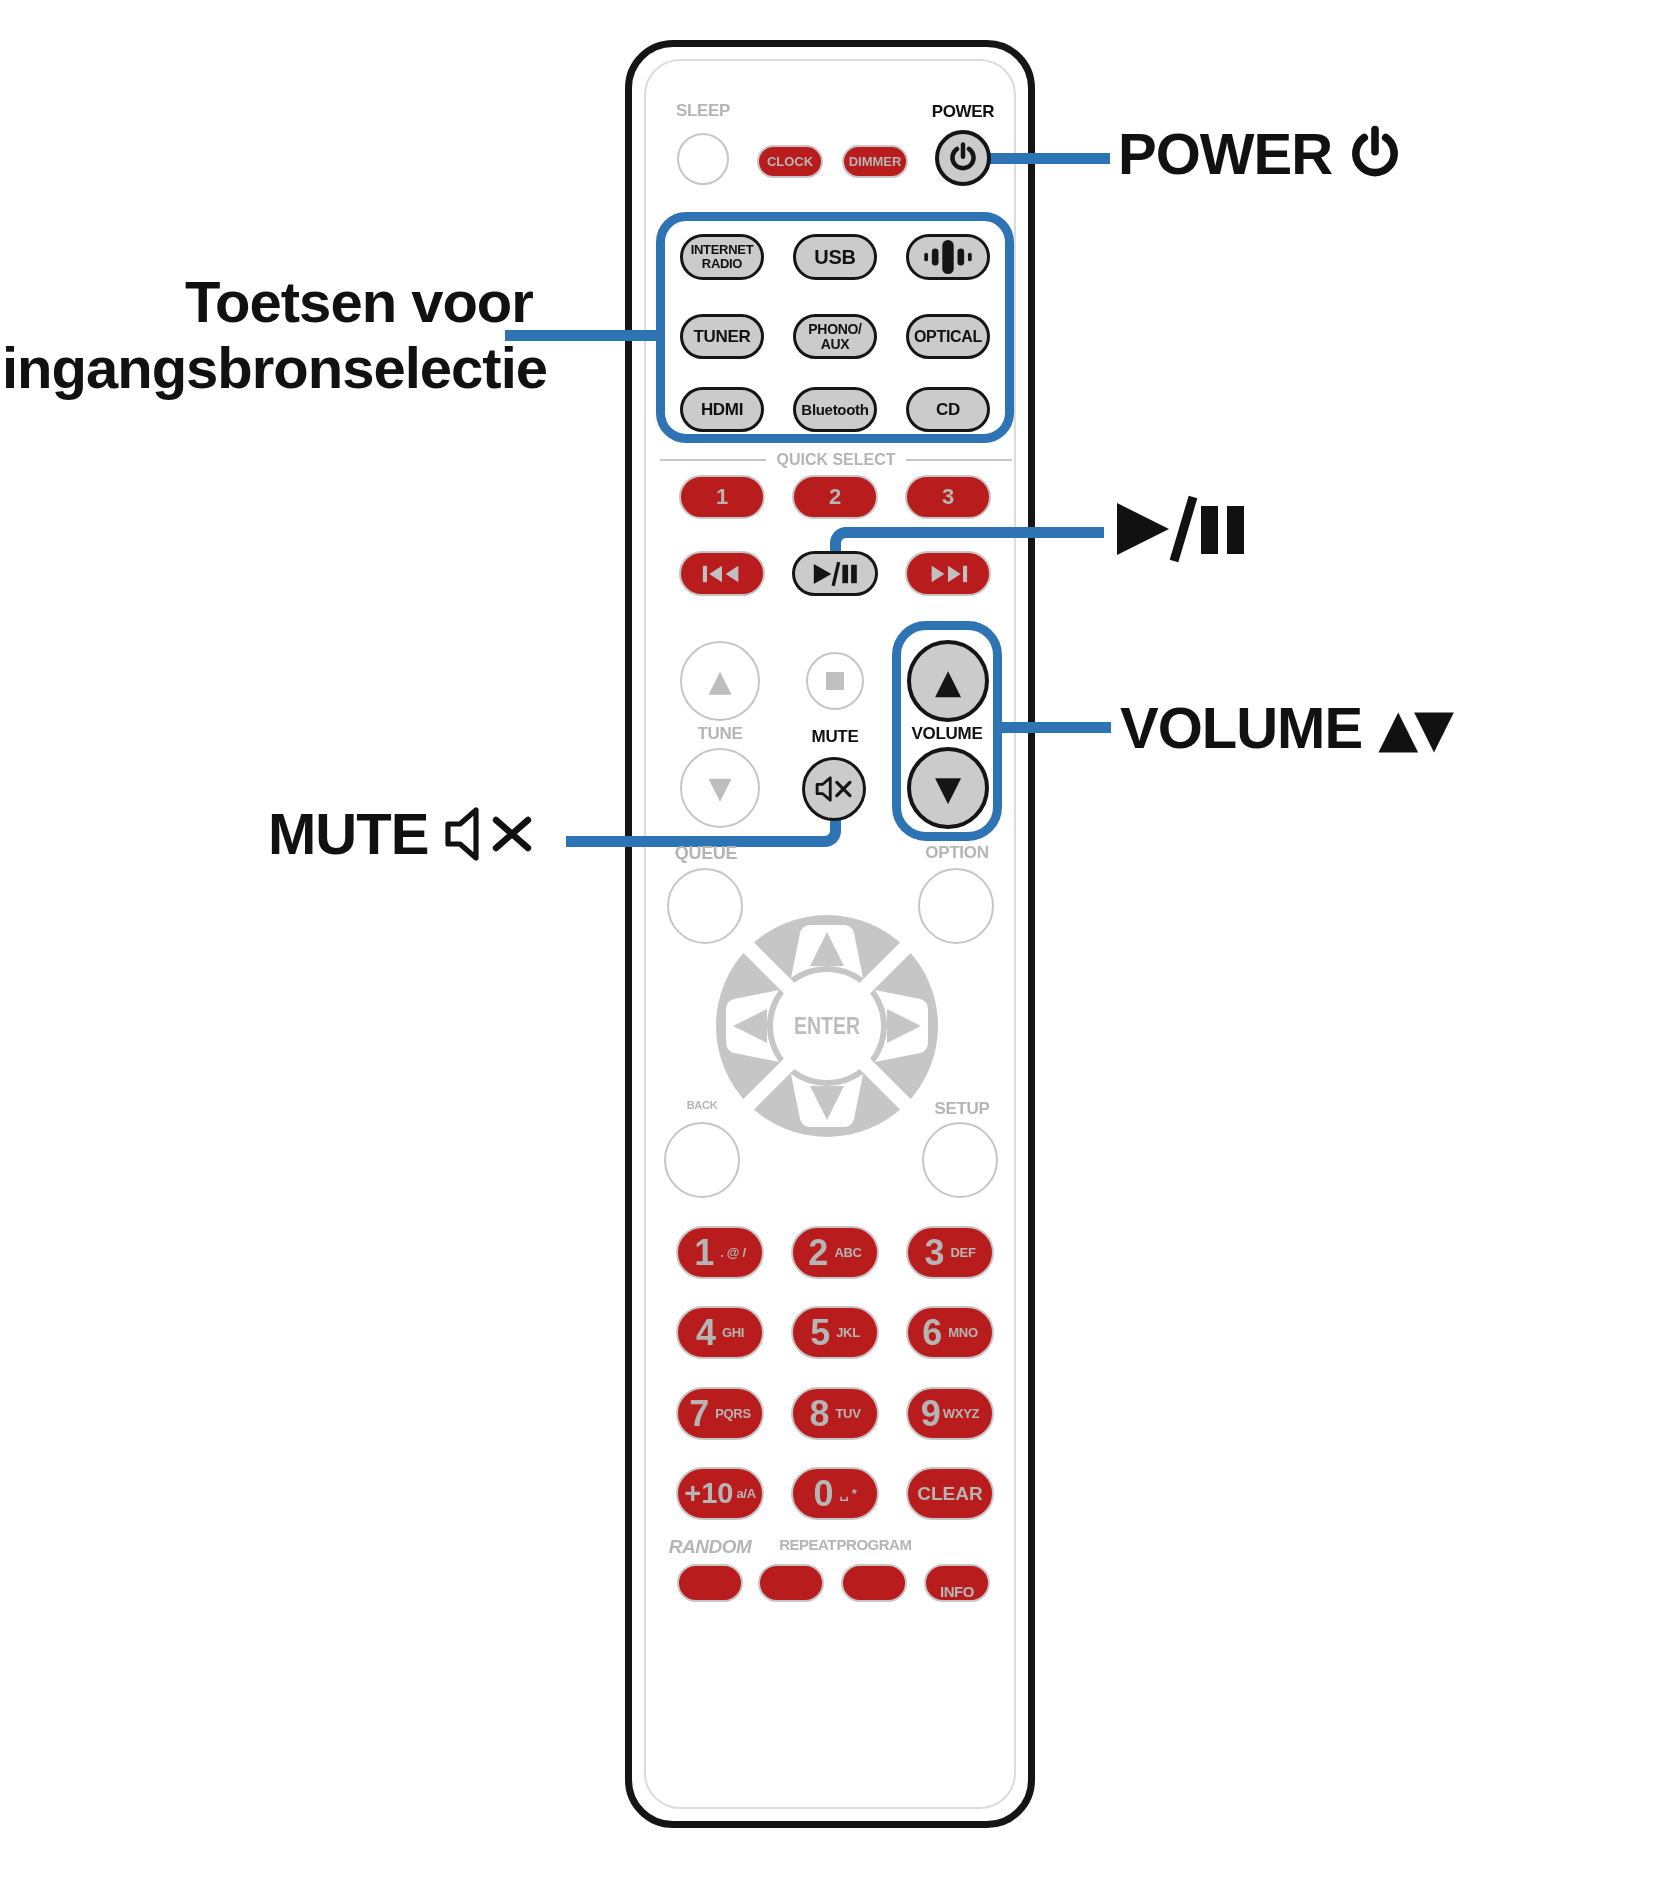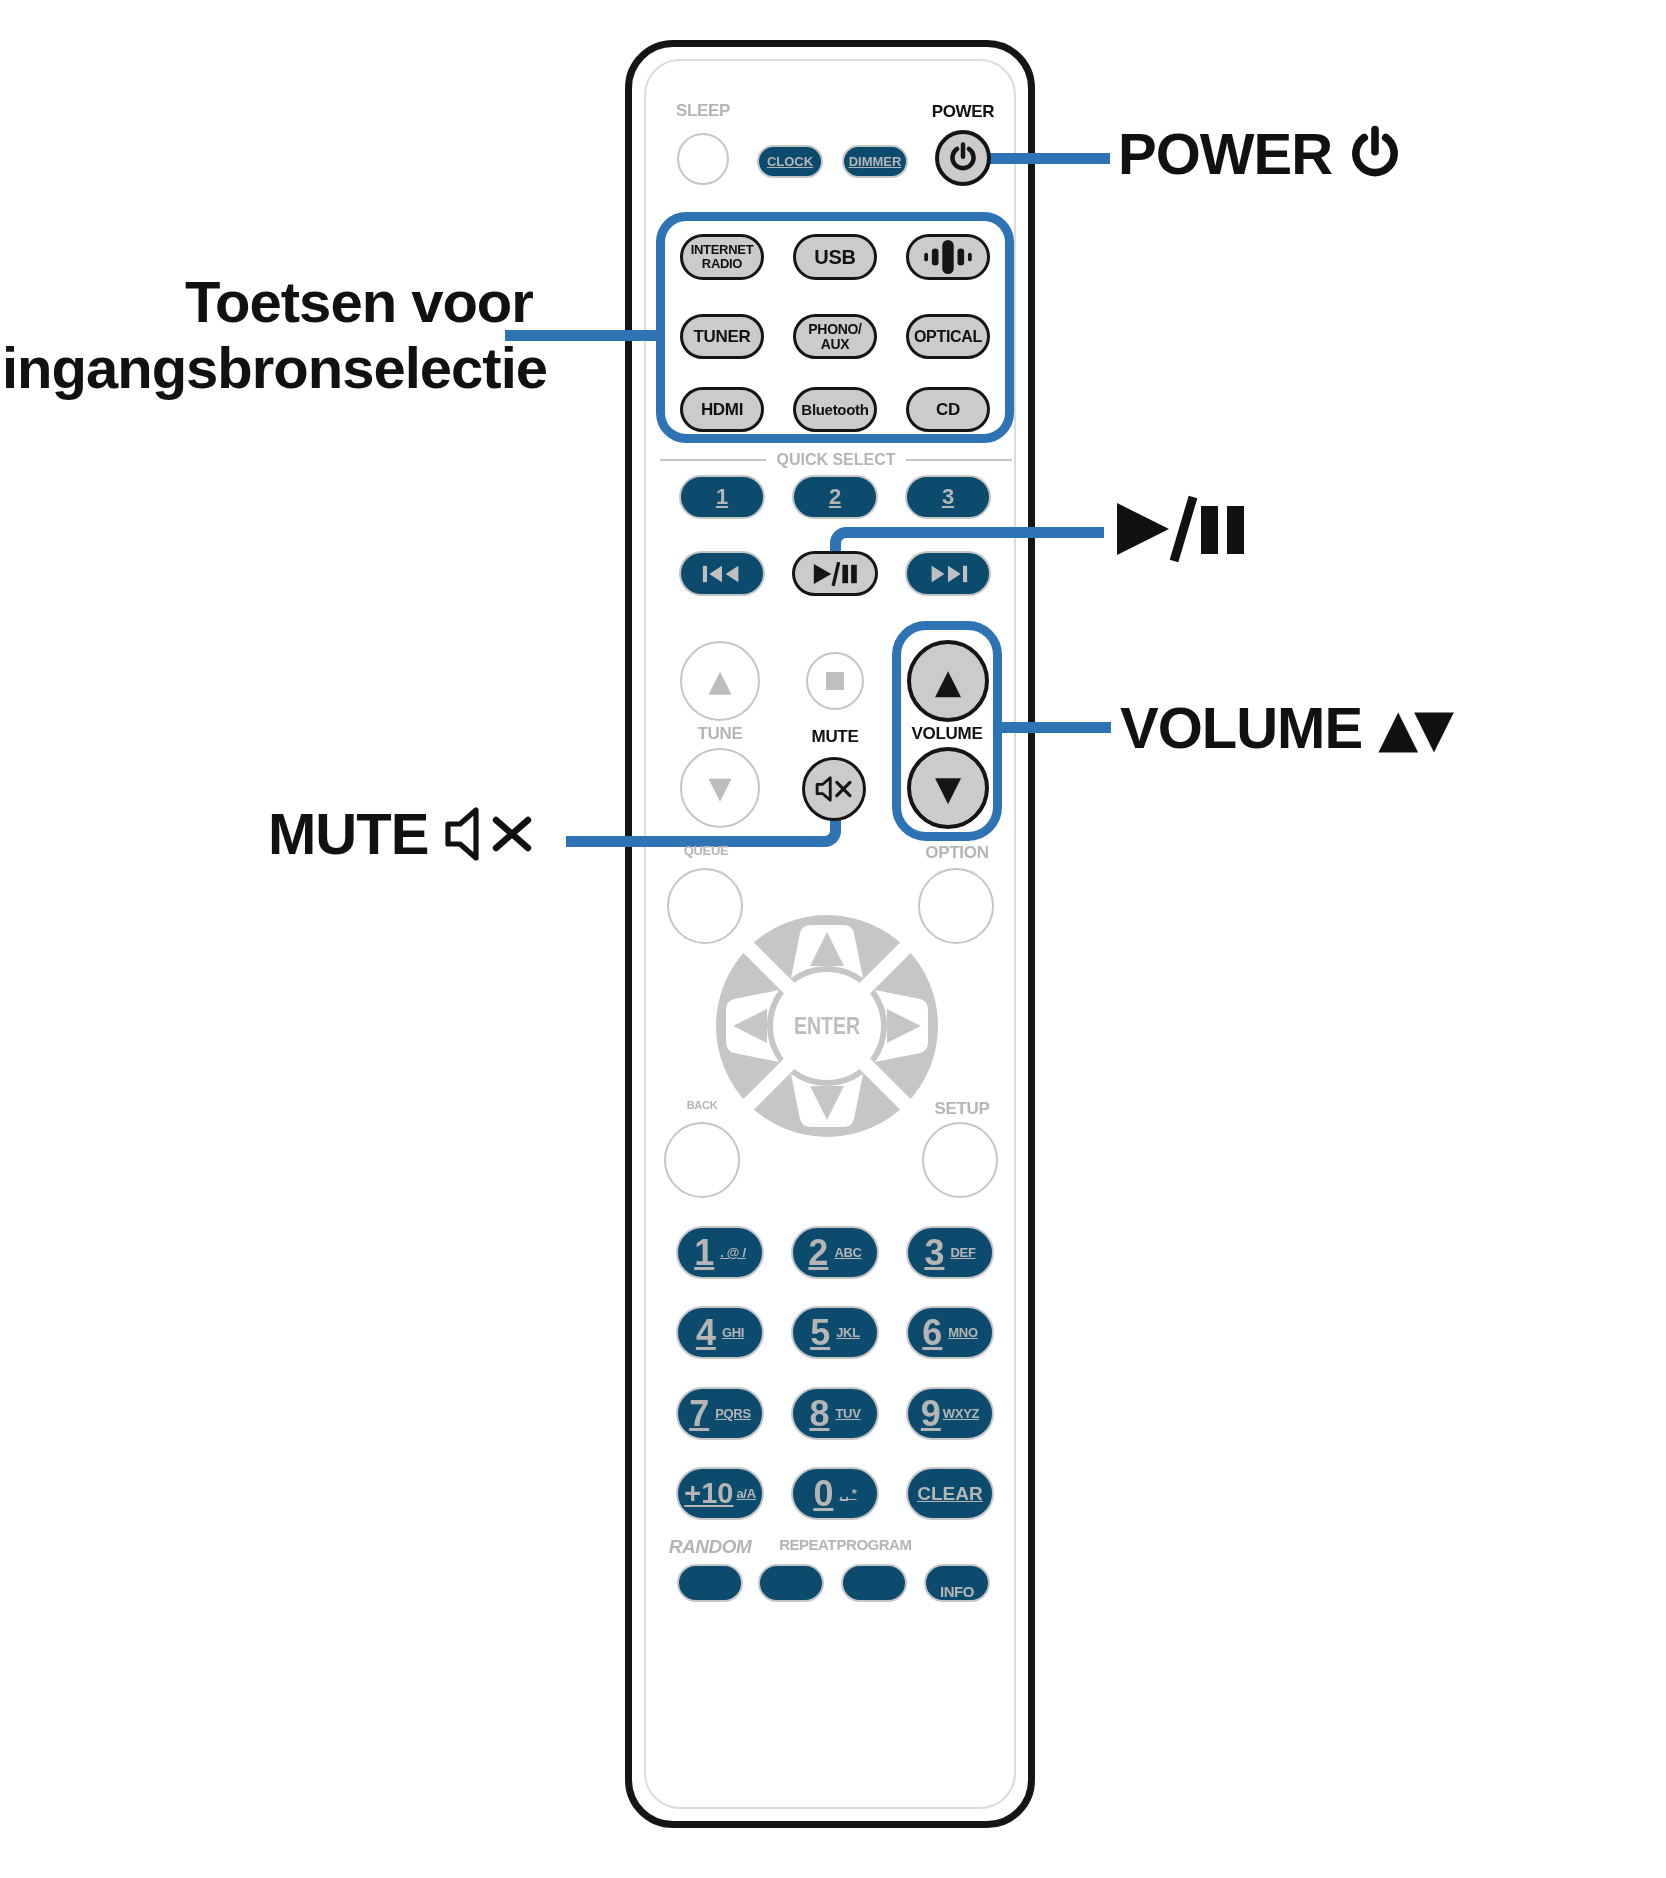--- a/index.html
+++ b/index.html
@@ -25,23 +25,23 @@
   .blabel { color:#111; font-weight:bold; text-align:center; letter-spacing:-0.3px; z-index:4; }
   .circle-outline {
     border:2.5px solid #c6c6c6; border-radius:50%; background:#fff; z-index:3;
     display:flex; align-items:center; justify-content:center;
   }
   .circle-dark {
     border:4px solid #151515; border-radius:50%; background:#cbcbcb; z-index:3;
     display:flex; align-items:center; justify-content:center;
   }
   .pill-outline {
-    border:2.5px solid #c6c6c6; border-radius:27px; background:#0c4a6e; z-index:3;
+    border:2.5px solid #c6c6c6; border-radius:27px; background:#b91c1c; z-index:3;
     display:flex; align-items:center; justify-content:center;
-    color:#b5b5b5; font-weight:bold;text-decoration:underline;
+    color:#b5b5b5; font-weight:bold;
   }
   .pill-dark {
     border:3.5px solid #151515; border-radius:24px; background:#cbcbcb; z-index:3;
     display:flex; align-items:center; justify-content:center;
     color:#111; font-weight:bold; text-align:center; letter-spacing:-0.3px;
   }
   .two-line { white-space:pre-line; line-height:1.05; }
 
   .blue-rect { border:9px solid #2e74b5; border-radius:30px; z-index:2; background:transparent; }
   .blue-line { background:#2e74b5; z-index:2; }
@@ -198,21 +198,21 @@
 
   <div class="abs elbow-br" style="left:566px;top:812px;width:275px;height:35px;"></div>
   <div class="abs callout callout-flex" style="left:268px;top:800px;">
     <span>MUTE</span>
     <svg width="92" height="64" viewBox="0 0 46 32">
       <path d="M2 11 h6 l8 -7 v24 l-8 -7 h-6 z" fill="none" stroke="#111" stroke-width="2.6" stroke-linejoin="round"></path>
       <path d="M26 9 L42 23 M42 9 L26 23" stroke="#111" stroke-width="3.2" stroke-linecap="round"></path>
     </svg>
   </div>
 
-  <div class="abs glabel" style="left:666px;top:843px;width:80px;font-size:13px;">QUEUE</div>
+  <div class="abs glabel" style="left:666px;top:843px;width:80px;font-size:18px;">QUEUE</div>
   <div class="abs circle-outline" style="left:667px;top:868px;width:76px;height:76px;"></div>
   <div class="abs glabel" style="left:917px;top:843px;width:80px;font-size:17px;">OPTION</div>
   <div class="abs circle-outline" style="left:918px;top:868px;width:76px;height:76px;"></div>
 
   <svg class="abs" style="left:714px;top:913px;z-index:3;" width="226" height="226" viewBox="-113 -113 226 226">
     <circle cx="0" cy="0" r="111" fill="#c6c6c6"></circle>
     <g transform="rotate(45)">
         <rect x="-115" y="-7.5" width="230" height="15" fill="#fff"></rect>
       </g>
     <g transform="rotate(-45)">

